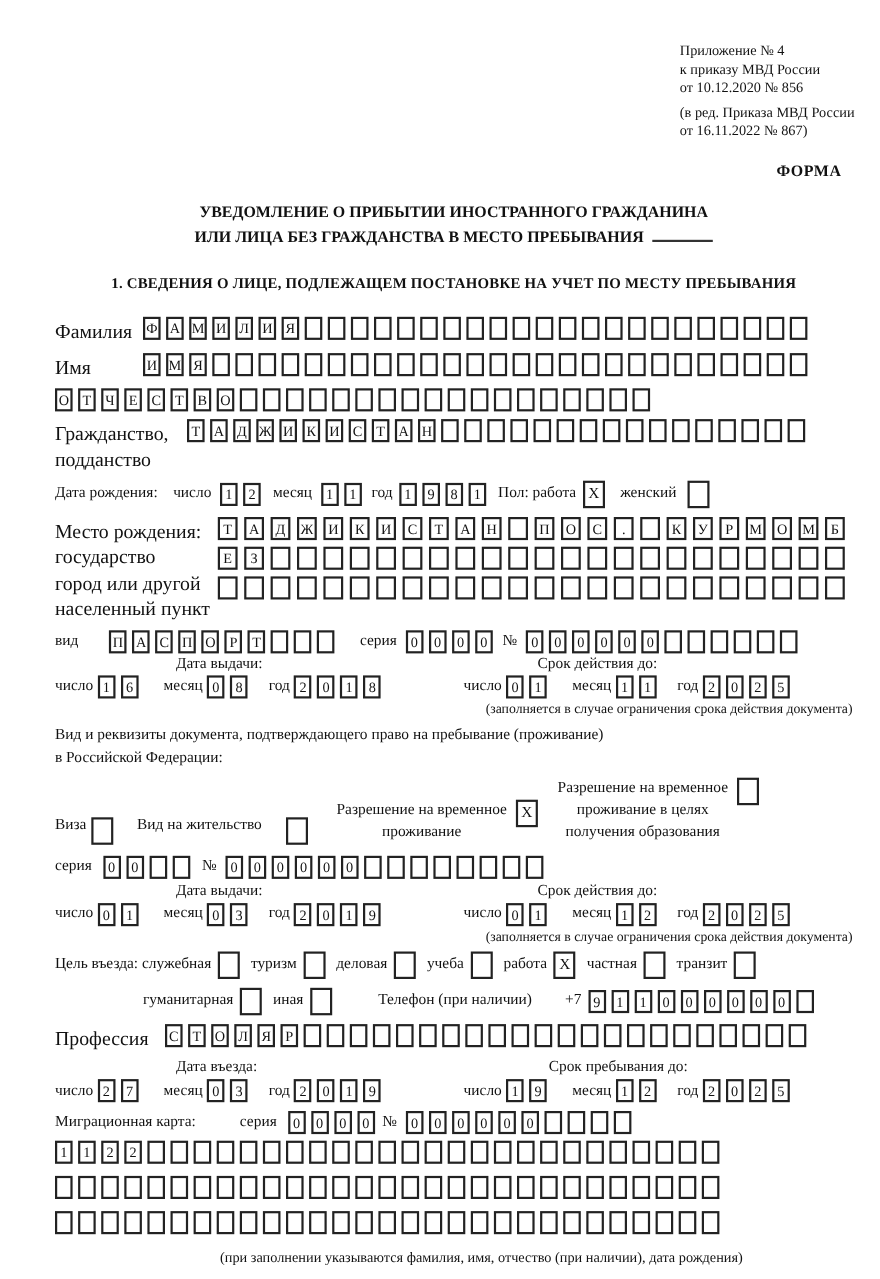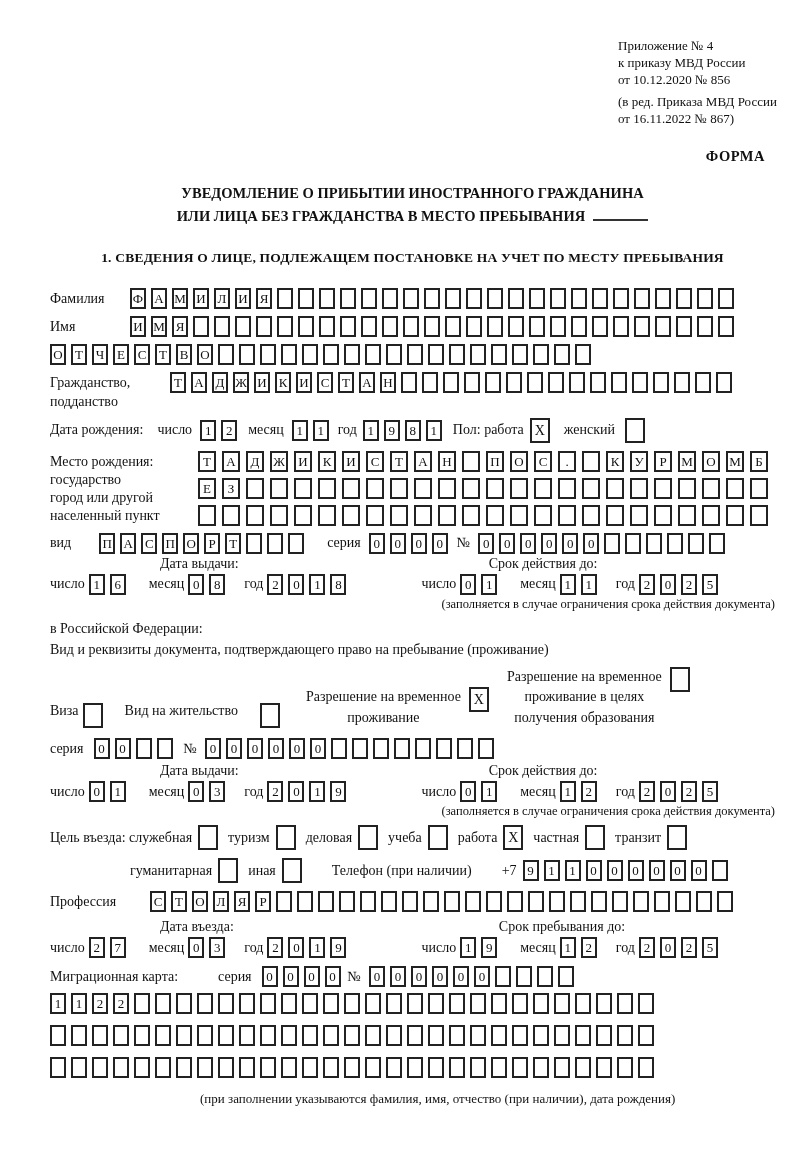--- a/index.html
+++ b/index.html
@@ -15,21 +15,21 @@
   .apdx .grp2 { margin-top:5px; }
   .forma { position:absolute; right:35px; top:148px; font-weight:bold; font-size:14.5px; letter-spacing:.5px; }
 
   .title { margin-top:146px; text-align:center; font-weight:bold; font-size:14.5px; line-height:1.6; }
   .uline { display:inline-block; width:55px; border-bottom:2px solid #333; margin-left:8px; vertical-align:baseline; }
 
   .sect { margin-top:22px; text-align:center; font-weight:bold; font-size:13.5px; letter-spacing:.2px; }
 
   .rows { margin-top:22px; }
   .frow { display:flex; align-items:flex-start; margin-bottom:7px; }
-  .flabel { flex:0 0 auto; font-size:14px; line-height:1.3; padding-top:2px; }
+  .flabel { flex:0 0 auto; font-size:18px; line-height:1.3; padding-top:2px; }
   .lblw65 { width:80px; }
   .boxes { white-space:nowrap; }
   .box {
     display:inline-block; width:16px; height:21px; border:2px solid #222;
     margin-right:5px; text-align:center; font-size:13px; line-height:17px;
     vertical-align:top; background:#fff;
   }
   .wideb .box { width:18px; margin-right:6px; }
   .cbox {
     display:inline-block; width:20px; height:25px; border:2px solid #222;
@@ -158,22 +158,22 @@
         <span class="lbl">число</span>
         <span class="boxes"><span class="box">0</span><span class="box">1</span></span>
         <span class="lbl" style="margin-left:8px">месяц</span>
         <span class="boxes"><span class="box">1</span><span class="box">1</span></span>
         <span class="lbl" style="margin-left:4px">год</span>
         <span class="boxes"><span class="box">2</span><span class="box">0</span><span class="box">2</span><span class="box">5</span></span>
       </div>
     </div>
     <div class="note">(заполняется в случае ограничения срока действия документа)</div>
 
+    <div class="plain">Вид и реквизиты документа, подтверждающего право на пребывание (проживание)</div>
     <div class="plain">в Российской Федерации:</div>
-    <div class="plain">Вид и реквизиты документа, подтверждающего право на пребывание (проживание)</div>
 
     <div class="visarow">
       <div class="vitem">
         <span>Виза</span>
         <span class="cbox" style="margin-left:4px"></span>
       </div>
       <div class="vitem" style="margin-left:22px">
         <span>Вид на жительство</span>
         <span class="cbox" style="margin-left:22px"></span>
       </div>
@@ -239,21 +239,21 @@
       <span>частная</span>
       <span class="cbox"></span>
       <span>транзит</span>
       <span class="cbox"></span>
     </div>
     <div class="purporow">
       <span style="margin-left:80px">гуманитарная</span>
       <span class="cbox"></span>
       <span>иная</span>
       <span class="cbox"></span>
-      <span style="margin-left:20px">Телефон (при наличии)</span>
+      <span style="margin-left:32px">Телефон (при наличии)</span>
       <span style="margin:0 6px 0 30px">+7</span>
       <span class="boxes"><span class="box">9</span><span class="box">1</span><span class="box">1</span><span class="box">0</span><span class="box">0</span><span class="box">0</span><span class="box">0</span><span class="box">0</span><span class="box">0</span><span class="box"></span></span>
     </div>
 
     <div class="frow">
       <div class="flabel" style="width:100px">Профессия</div>
       <div class="boxes"><span class="box">С</span><span class="box">Т</span><span class="box">О</span><span class="box">Л</span><span class="box">Я</span><span class="box">Р</span><span class="box"></span><span class="box"></span><span class="box"></span><span class="box"></span><span class="box"></span><span class="box"></span><span class="box"></span><span class="box"></span><span class="box"></span><span class="box"></span><span class="box"></span><span class="box"></span><span class="box"></span><span class="box"></span><span class="box"></span><span class="box"></span><span class="box"></span><span class="box"></span><span class="box"></span><span class="box"></span><span class="box"></span><span class="box"></span></div>
     </div>
 
     <div class="dhead">

